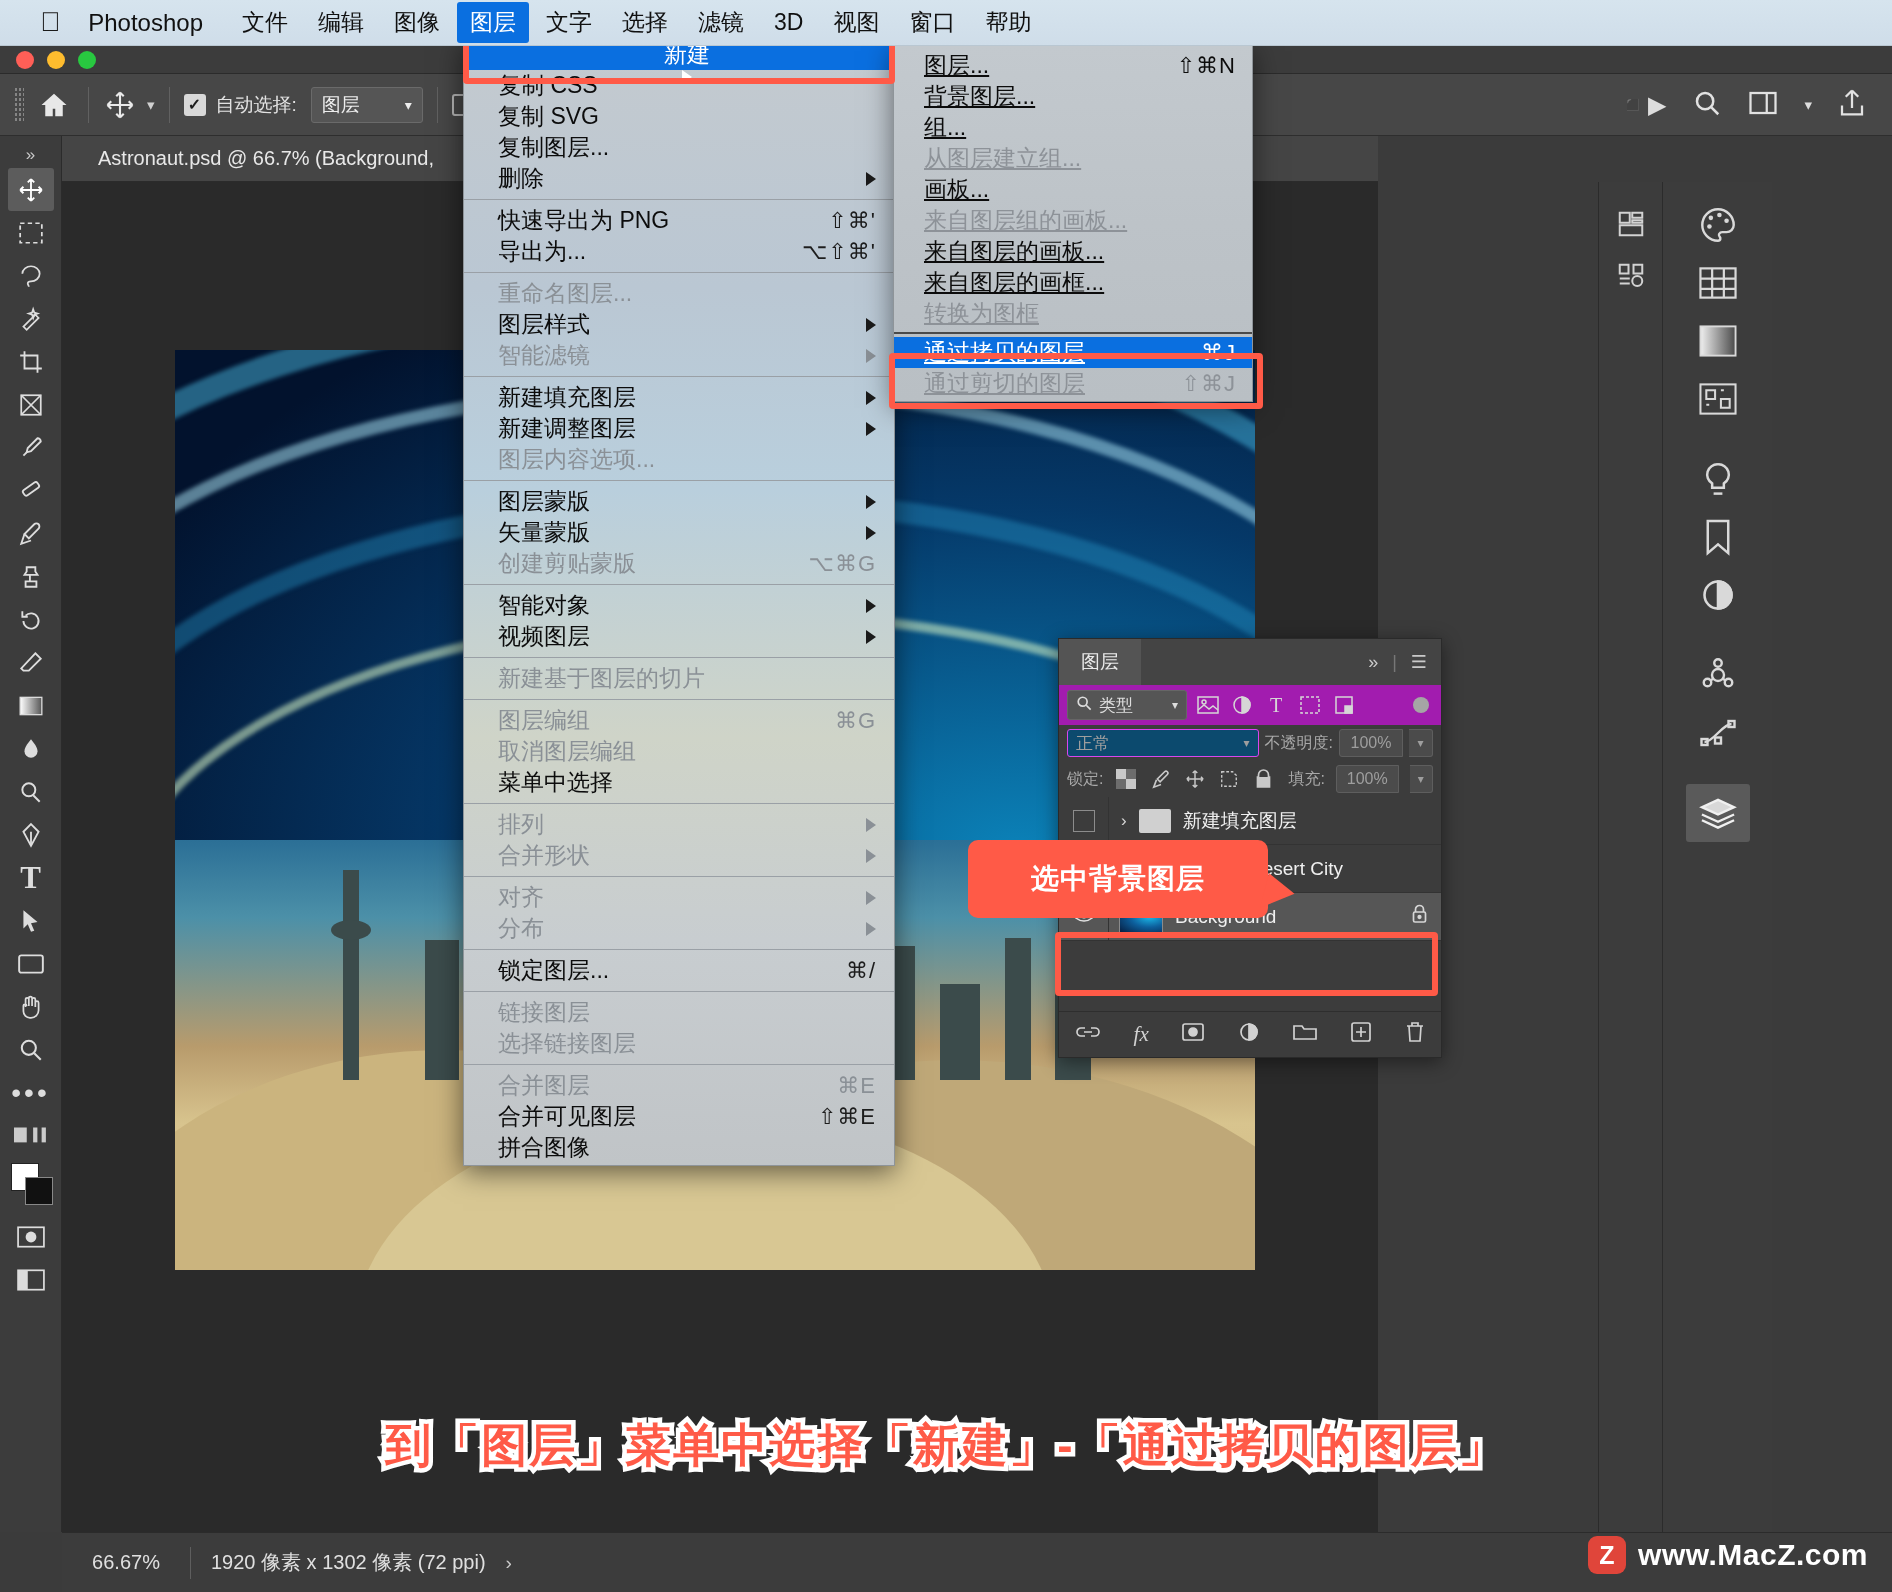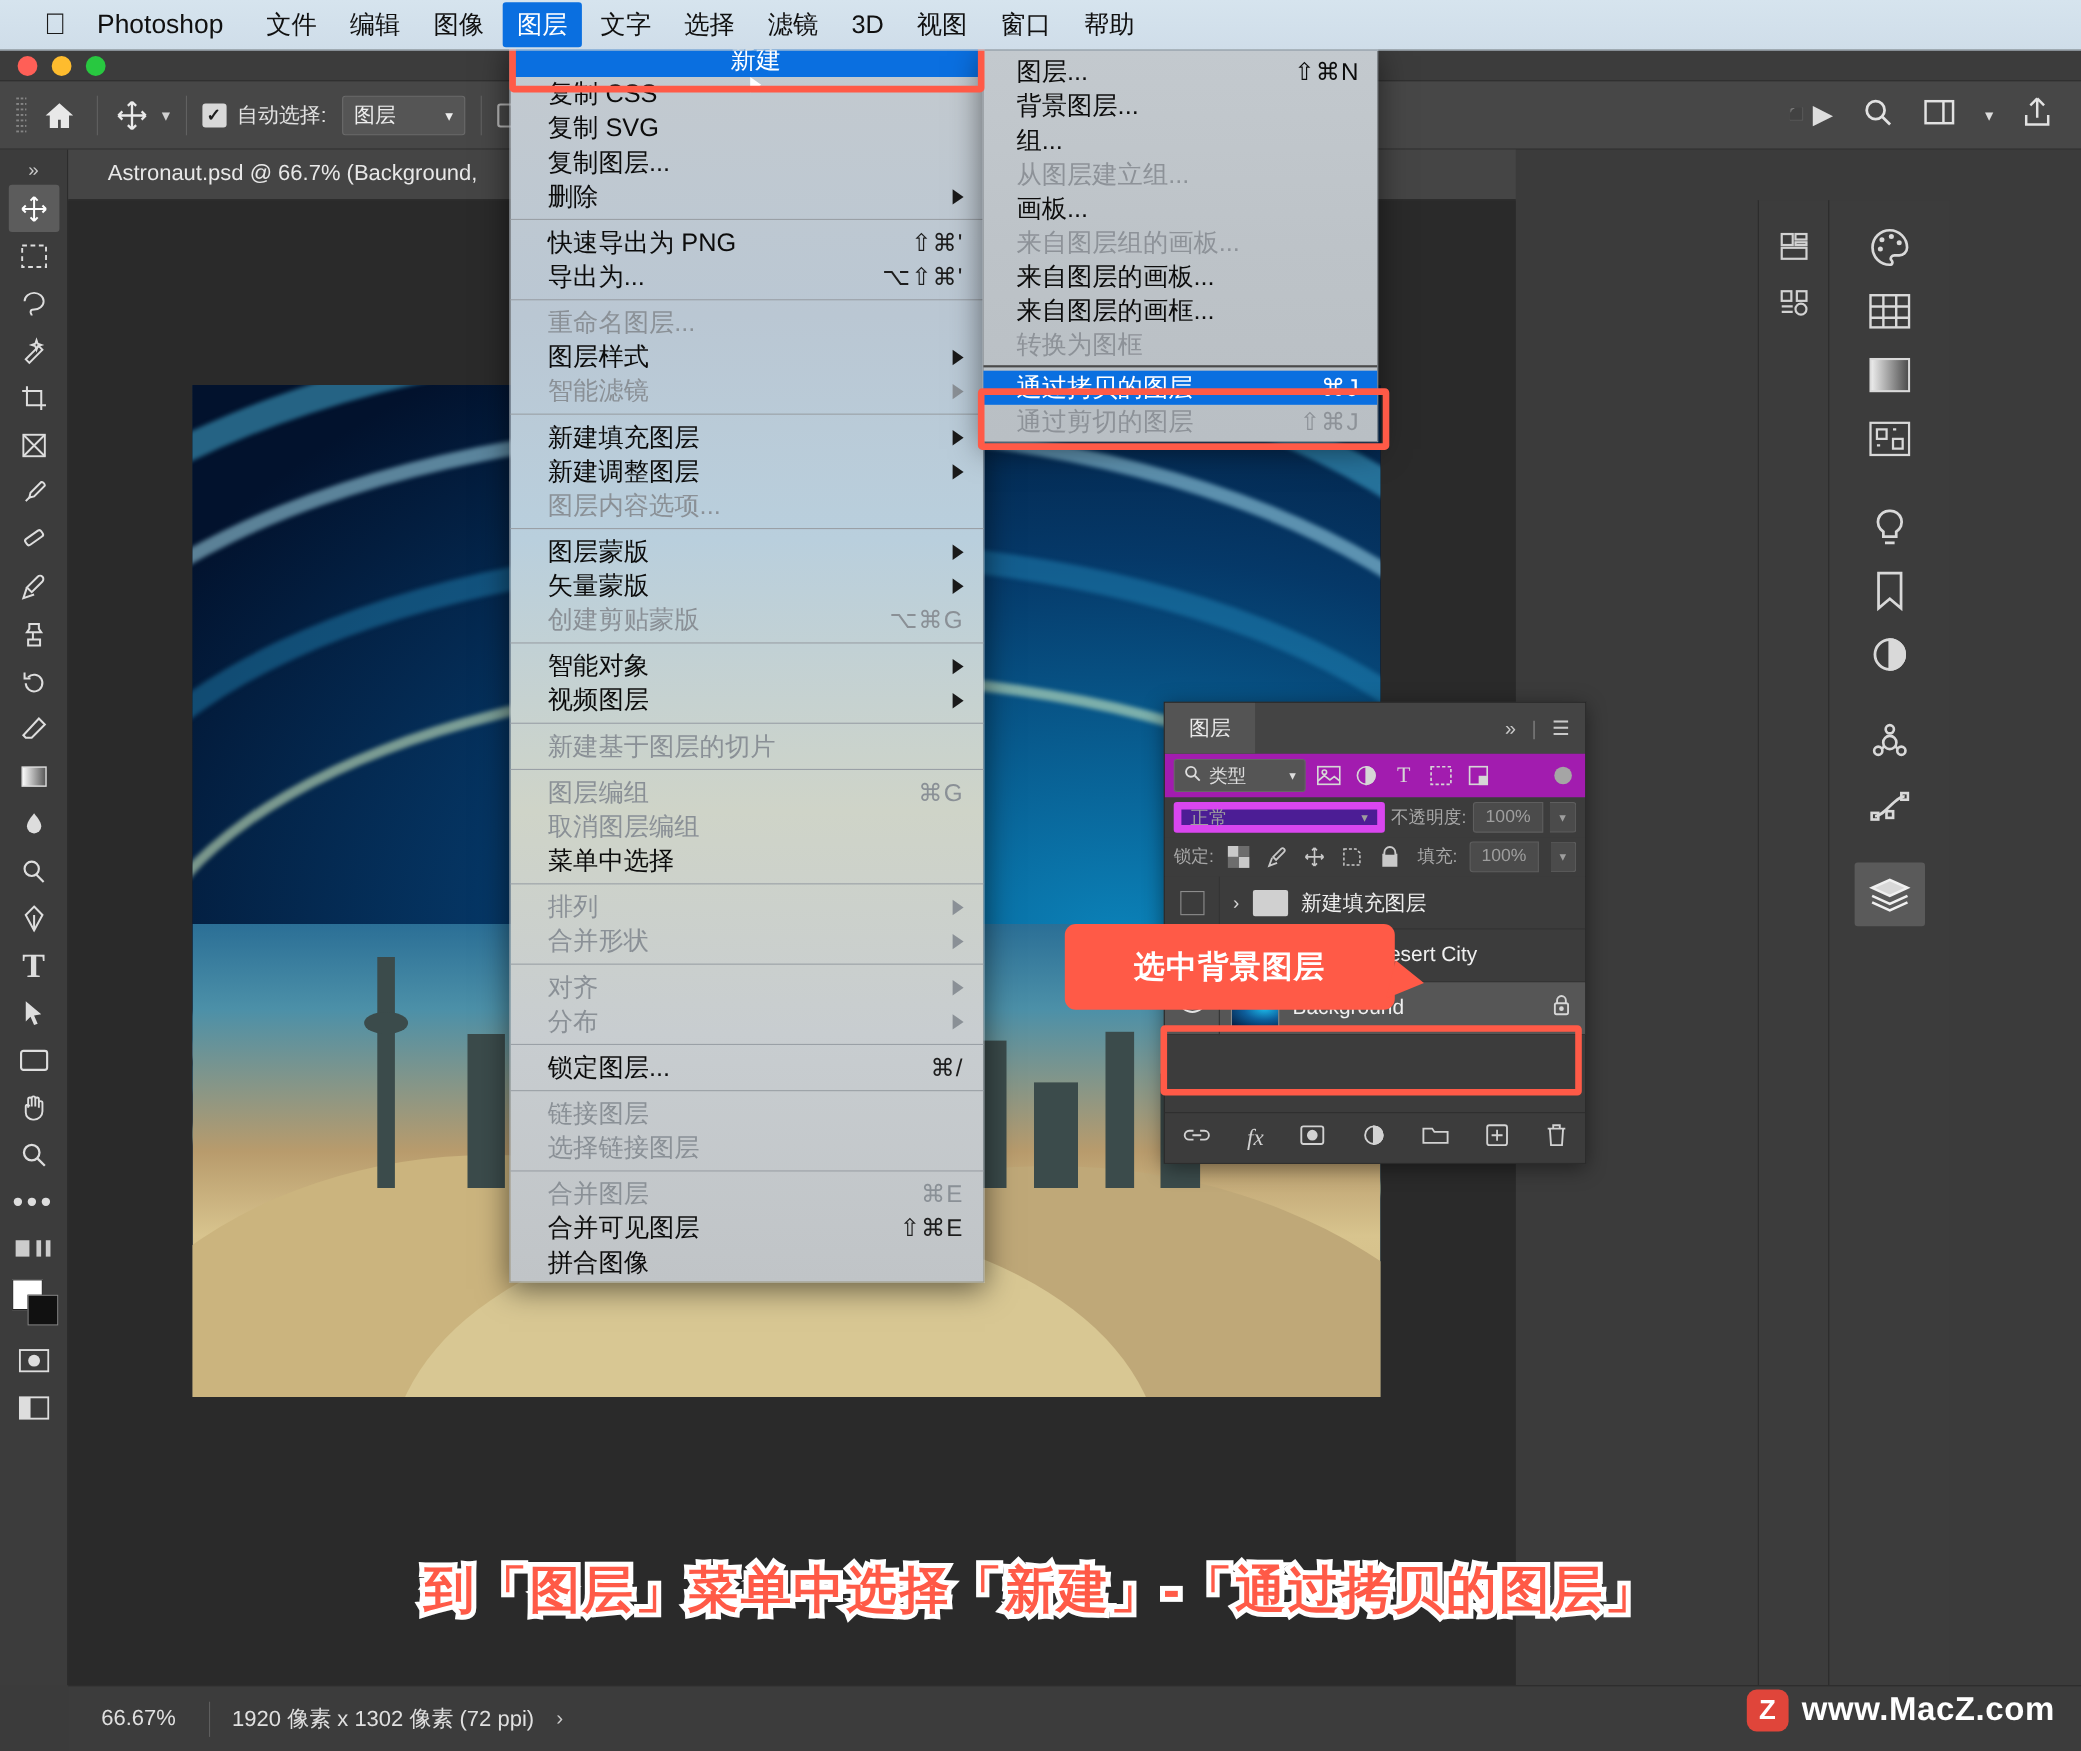--- a/index.html
+++ b/index.html
@@ -160,21 +160,21 @@
   
   .submenu{
     position:absolute; left:893px; top:45px; width:360px;
     background:linear-gradient(180deg,#c3c9ce 0%,#bdc3c8 50%,#b9bfc4 100%);
     border:1px solid #8e9499; box-shadow:0 6px 26px rgba(0,0,0,.5);
     z-index:52; font-size:23px; color:#0c0c0c; padding:4px 0 2px;
   }
   .srow{
     height:31px; display:flex; align-items:center; padding:0 16px 0 30px; white-space:nowrap;
   }
-  .srow .lbl{flex:1;}
+  .srow .lbl{flex:1;text-decoration:underline;}
   .srow .sc{ font-size:22px; letter-spacing:1px;}
   .srow.dis .lbl,.srow.dis .sc{ color:#8d9298; }
   .srow.hl{ background:#0a6fe0; }
   .srow.hl .lbl,.srow.hl .sc{ color:#fff;}
   .ssep{ height:2px; background:#4a4a4a; margin:3px 0; }
 
   
   .layerspanel{
     position:absolute; left:1058px; top:638px; width:384px; height:420px;
     background:#3c3c3c; border:1px solid #2a2a2a; z-index:40;
@@ -192,21 +192,21 @@
   .filterbox{
     height:30px; width:120px; background:#555; border:1px solid #666; border-radius:3px;
     display:flex; align-items:center; gap:7px; padding:0 8px; color:#ddd; font-size:17px;
   }
   .fico{ width:26px;height:26px;display:flex;align-items:center;justify-content:center;color:#d6d6d6;}
   .toggledot{ width:16px;height:16px;border-radius:50%;background:#a5a5a5; margin-left:auto; margin-right:4px;}
   .lp-blend{
     height:36px; display:flex; align-items:center; gap:6px; padding:0 8px; background:#3c3c3c;
   }
   .blendsel{
-    flex:1; height:28px; background:#4c1d95; border:7px solid #d946ef; border-radius:3px;
+    flex:1; height:28px; background:#0c4a6e; border:1px solid #d946ef; border-radius:3px;
     display:flex; align-items:center; justify-content:space-between; padding:0 8px;
     color:#9e9e9e; font-size:17px;
   }
   .smalllbl{ color:#a8a8a8; font-size:16px; white-space:nowrap;}
   .numbox{
     height:28px; width:64px; background:#4b4b4b; border:1px solid #5e5e5e; border-radius:3px 0 0 3px;
     display:flex; align-items:center; justify-content:center; color:#9e9e9e; font-size:16px;
   }
   .numcar{ height:28px; width:24px; background:#4b4b4b; border:1px solid #5e5e5e; border-left:0;
     border-radius:0 3px 3px 0; display:flex;align-items:center;justify-content:center;color:#9e9e9e;font-size:12px;}

